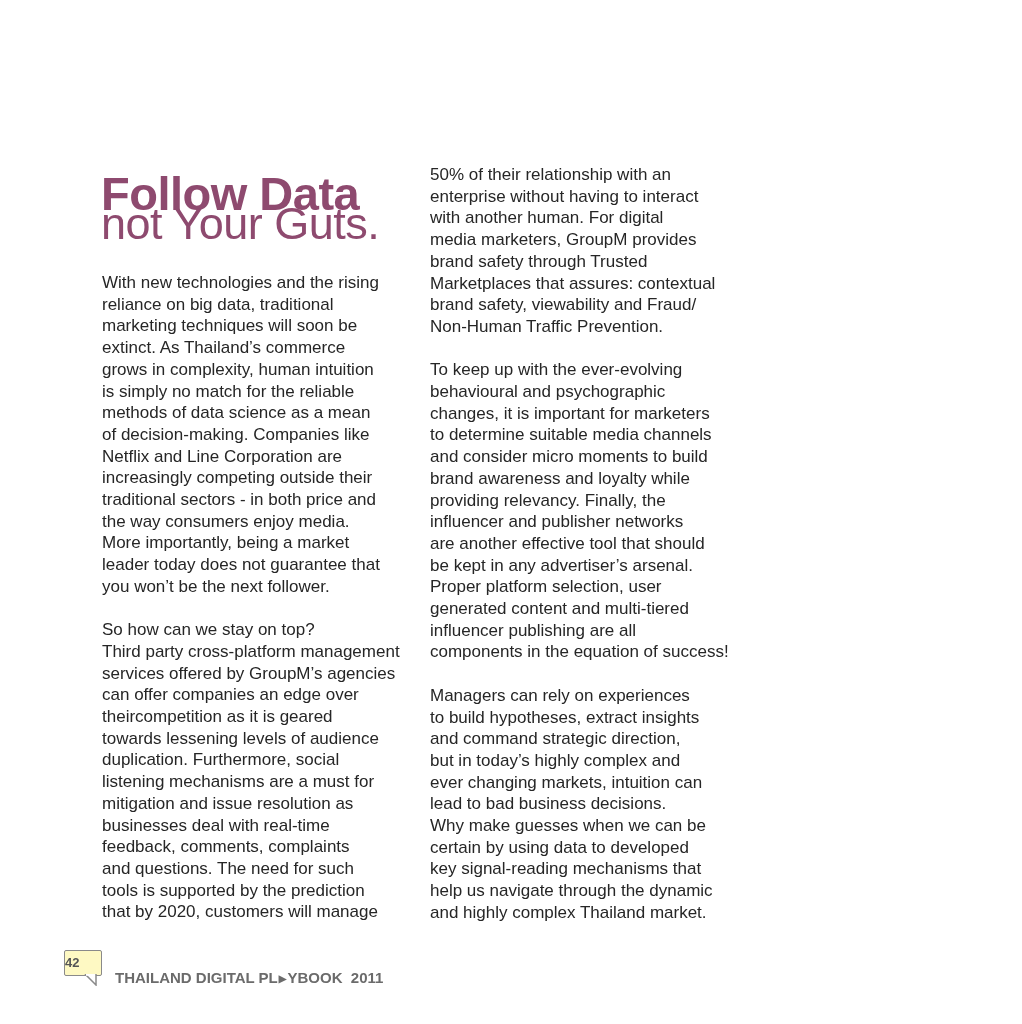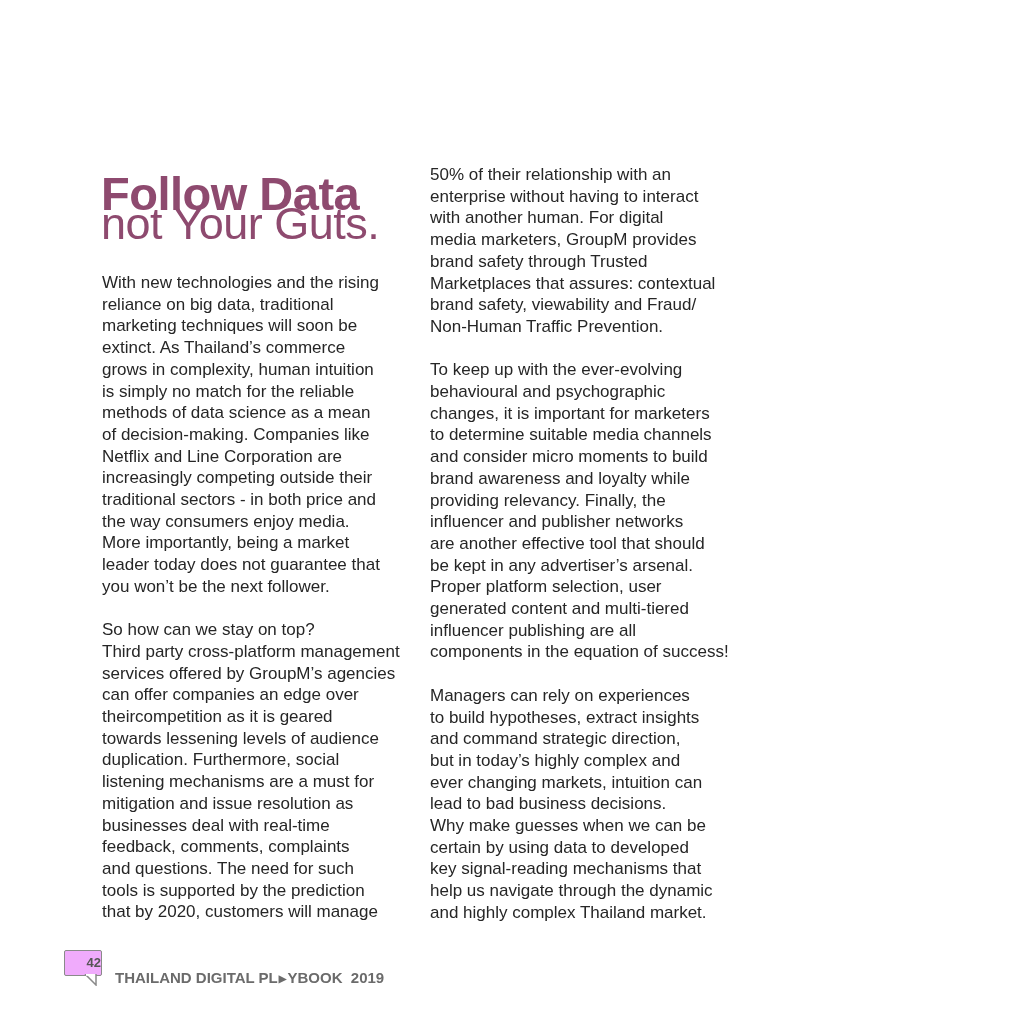--- a/index.html
+++ b/index.html
@@ -9,22 +9,22 @@
                 color: #8e4a6f; letter-spacing: -0.5px; line-height: 52px; margin: 0; }
   .title-light { position: absolute; left: 101px; top: 198px; font-size: 45px; font-weight: normal;
                  color: #8e4a6f; letter-spacing: -0.5px; line-height: 52px; margin: 0; }
   .col { position: absolute; width: 310px; font-size: 17px; line-height: 21.7px; color: #262626; }
   .col p { margin: 0; white-space: pre-line; }
   .col-left { left: 102px; top: 272px; }
   .col-right { left: 430px; top: 164px; }
   .gap { height: 21.7px; }
   .footer { position: absolute; left: 64px; top: 950px; }
   .bubble { position: absolute; left: 0; top: 0; width: 36px; height: 24px; border: 1.5px solid #8a8a8a;
-            border-radius: 2px; background: #f0abfc; font-size: 13px; font-weight: bold; color: #555;
-            text-align: right; line-height: 24px; }
+            border-radius: 2px; background: #fef9c3; font-size: 13px; font-weight: bold; color: #555;
+            text-align: left; line-height: 24px; }
   .bubble-tail { position: absolute; left: 20px; top: 24px; width: 0; height: 0; }
   .bubble-tail svg { display: block; }
   .footer-text { position: absolute; left: 51px; top: 19px; font-size: 15px; font-weight: bold;
                  color: #6b6b6b; white-space: nowrap; letter-spacing: 0px; }
   .play { display: inline-block; font-size: 10px; vertical-align: 1px; margin: 0 1px; }
 </style>
 </head>
 <body>
 
 <h1 class="title-bold">Follow Data</h1>
@@ -105,15 +105,15 @@
   <div class="bubble">
     <span>42</span>
   </div>
   <div class="bubble-tail">
     <svg width="14" height="12" viewBox="0 0 14 12">
       <path d="M1 0 L12 11 L12 0" fill="#ffffff" stroke="#8a8a8a" stroke-width="1.5"></path>
       <line x1="2" y1="0.8" x2="11" y2="0.8" stroke="#ffffff" stroke-width="2"></line>
     </svg>
   </div>
   <div class="footer-text">
-    <span>THAILAND DIGITAL PL</span><span class="play">▶</span><span style="white-space:pre">YBOOK  2019</span>
+    <span>THAILAND DIGITAL PL</span><span class="play">▶</span><span style="white-space:pre">YBOOK  2011</span>
   </div>
 </div>
 
 </body></html>

